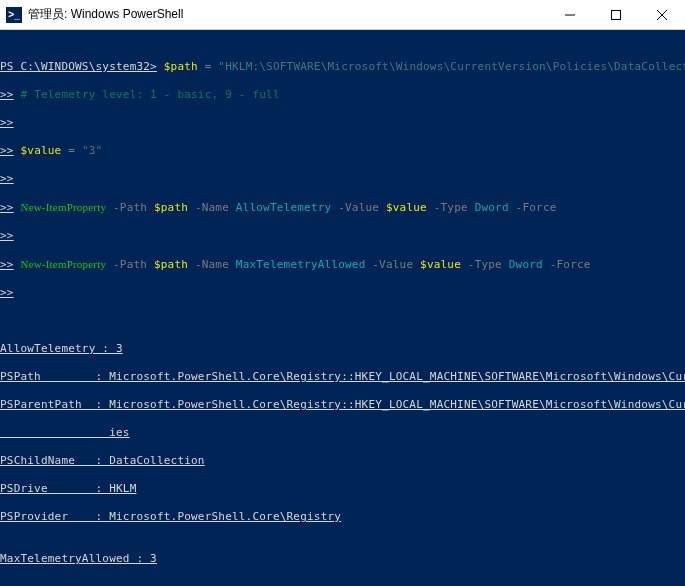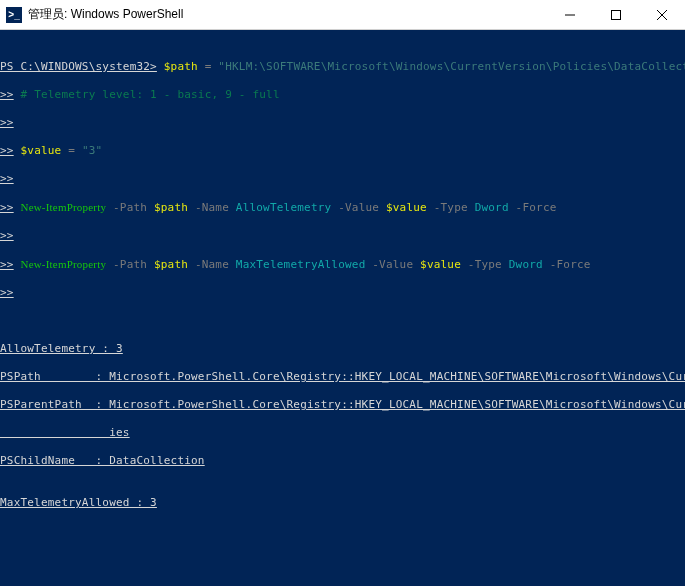--- a/index.html
+++ b/index.html
@@ -62,20 +62,22 @@
 <span class="line"><span class="t-white">&gt;&gt;</span></span>
 <span class="line"><span class="t-white">&gt;&gt;</span> <span class="t-green">New-ItemProperty</span><span class="t-gray"> -Path </span><span class="t-yellow">$path</span><span class="t-gray"> -Name </span><span class="t-teal">MaxTelemetryAllowed</span><span class="t-gray"> -Value </span><span class="t-yellow">$value</span><span class="t-gray"> -Type </span><span class="t-teal">Dword</span><span class="t-gray"> -Force</span></span>
 <span class="line"><span class="t-white">&gt;&gt;</span></span>
 <span class="line"></span>
 <span class="line"></span>
 <span class="line t-white">AllowTelemetry : 3</span>
 <span class="line t-white">PSPath        : Microsoft.PowerShell.Core\Registry::HKEY_LOCAL_MACHINE\SOFTWARE\Microsoft\Windows\CurrentVersion\Polic</span>
 <span class="line t-white">PSParentPath  : Microsoft.PowerShell.Core\Registry::HKEY_LOCAL_MACHINE\SOFTWARE\Microsoft\Windows\CurrentVersion\Polic</span>
 <span class="line t-white">                ies</span>
 <span class="line t-white">PSChildName   : DataCollection</span>
+<span class="line t-white">PSDrive       : HKLM</span>
+<span class="line t-white">PSProvider    : Microsoft.PowerShell.Core\Registry</span>
 <span class="line"></span>
 <span class="line t-white">MaxTelemetryAllowed : 3</span>
 
 
 
 
 
 
 
 <span class="line"></span>

